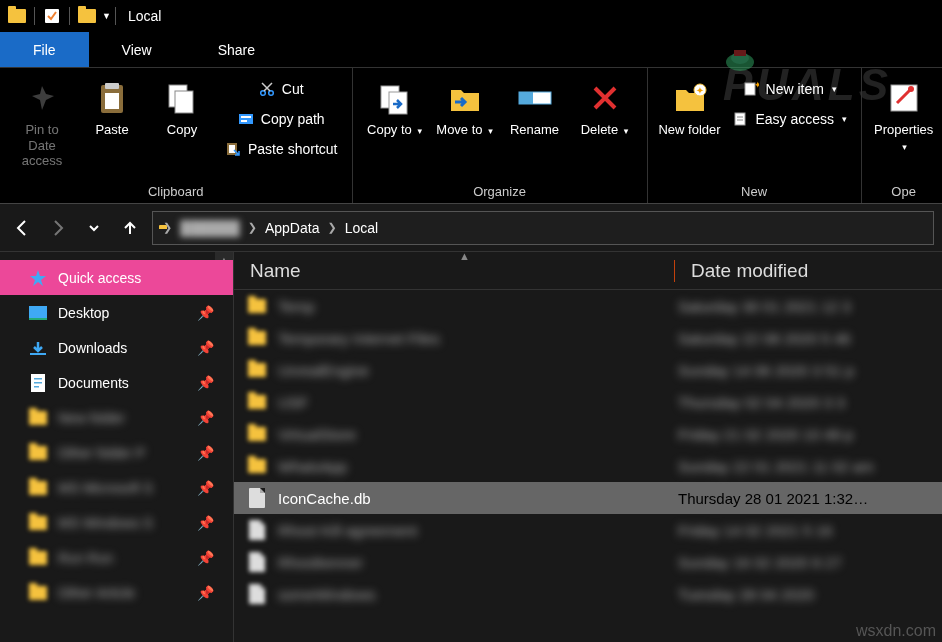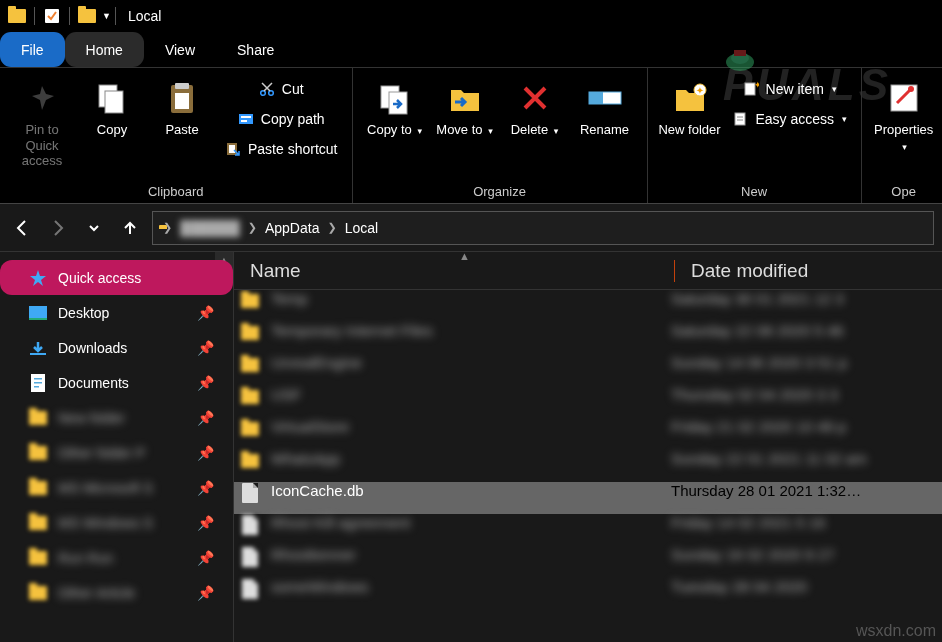--- a/index.html
+++ b/index.html
@@ -7,21 +7,21 @@
 
 
 .titlebar { height: 32px; background: #000; display: flex; align-items: center; padding: 0 4px; }
 .titlebar .ticon { width: 18px; height: 18px; margin: 0 4px; display: flex; align-items: center; justify-content: center; }
 .titlebar .sep { width: 1px; height: 18px; background: #555; margin: 0 4px; }
 .titlebar .wtitle { margin-left: 8px; font-size: 14px; color: #fff; }
 .dd { font-size: 9px; color: #fff; margin-left: 2px; }
 
 
 .tabs { height: 36px; background: #000; display: flex; align-items: stretch; border-bottom: 1px solid #333; }
-.tab { padding: 8px 21px; color: #fff; display: flex; align-items: center; cursor: pointer; border-radius: 11px; }
+.tab { padding: 8px 33px; color: #fff; display: flex; align-items: center; cursor: pointer; }
 .tab.file { background: #1a6bc7; color: #fff; }
 .tab.active { background: #2b2b2b; }
 
 
 .ribbon { height: 136px; background: #000; display: flex; border-bottom: 1px solid #444; }
 .group { border-right: 1px solid #333; padding: 4px 10px 2px 10px; display: flex; flex-direction: column; position: relative; }
 .group-body { flex: 1; display: flex; align-items: flex-start; gap: 6px; }
 .group-label { text-align: center; font-size: 13px; color: #ccc; padding: 2px 0; }
 .big-btn { display: flex; flex-direction: column; align-items: center; width: 64px; padding-top: 6px; cursor: pointer; text-align: center; line-height: 1.2; }
 .big-btn .ic { width: 40px; height: 40px; display: flex; align-items: center; justify-content: center; margin-bottom: 4px; }
@@ -39,34 +39,34 @@
 .crumb { display: flex; align-items: center; gap: 4px; padding: 0 4px; cursor: pointer; }
 .crumb-sep { color: #aaa; font-size: 11px; }
 .blurred-crumb { filter: blur(3px); color: #aaa; }
 
 
 .content { display: flex; height: calc(642px - 32px - 36px - 136px - 48px); }
 .sidebar { width: 234px; background: #191919; border-right: 1px solid #333; padding-top: 8px; overflow: hidden; position: relative; }
 .side-scroll { position: absolute; right: 0; top: 0; width: 18px; height: 30px; background: #2a2a2a; display: flex; flex-direction: column; }
 .side-scroll span { flex:1; display:flex; align-items:center; justify-content:center; font-size:9px; color:#888; }
 .side-item { display: flex; align-items: center; height: 35px; padding: 0 12px 0 28px; gap: 10px; cursor: pointer; position: relative; }
-.side-item.sel { background: #be185d; border-radius: 12px; }
+.side-item.sel { background: #ec4899; }
 .side-item .pin { position: absolute; right: 18px; color: #888; font-size: 14px; }
 .side-item .sic2 { width: 20px; display: flex; justify-content: center; }
 .side-item.blur .txt { filter: blur(4px); color: #aaa; }
 .side-item.blur .sic2 { filter: blur(2px); }
 
 .main { flex: 1; background: #191919; display: flex; flex-direction: column; }
 .col-headers { display: flex; height: 38px; align-items: center; border-bottom: 1px solid #333; position: relative; }
 .col-headers .ch { padding: 0 16px; font-size: 19px; color: #ddd; }
 .col-name { width: 440px; }
 .col-date { flex: 1; border-left: 1px solid #c2410c; }
 .sort-arrow { position: absolute; left: 225px; top: -2px; font-size: 11px; color: #888; }
 .rows { flex: 1; overflow: hidden; }
-.row { display: flex; height: 32px; padding-left: 5px; cursor: pointer; }
+.row { display: flex; align-items: center; height: 32px; padding-left: 12px; cursor: pointer; }
 .row.sel { background: #666; }
 .row .fic { width: 22px; height: 22px; margin-right: 10px; display: flex; align-items: center; justify-content: center; }
 .row .fname { width: 400px; font-size: 15px; }
 .row .fdate { flex: 1; font-size: 15px; color: #000000; }
 .row.blur .fname, .row.blur .fdate { filter: blur(4px); color: #aaa; }
 .row.blur .fic { filter: blur(2px); }
 
 
 .folder-ic { width: 18px; height: 14px; background: linear-gradient(#ffd e6b, #f5c23e); background: #f5c23e; border-radius: 1px; position: relative; }
 .folder-ic::before { content:""; position:absolute; top:-3px; left:0; width:8px; height:4px; background:#f5c23e; border-radius:1px 1px 0 0; }
@@ -95,61 +95,60 @@
   <span class="ticon">
       <span class="folder-ic"></span>
     </span>
   <span class="dd">▼</span>
   <span class="sep"></span>
   <span class="wtitle">Local</span>
 </div>
 
 <div class="tabs">
   <div class="tab file">File</div>
-  <div class="tab active">Home</div>
   <div class="tab">View</div>
   <div class="tab">Share</div>
 </div>
 
 <div class="ribbon">
   <div class="watermark">PUALS</div>
   <svg class="watermark-hat" viewBox="0 0 40 30">
       <ellipse cx="20" cy="16" rx="14" ry="9" fill="#3a6"></ellipse>
       <ellipse cx="20" cy="12" rx="9" ry="6" fill="#4c8"></ellipse>
       <rect x="14" y="4" width="12" height="6" fill="#c33"></rect>
     </svg>
 
   <div class="group">
     <div class="group-body">
       <div class="big-btn dim">
         <span class="ic">
             <svg width="32" height="32" viewBox="0 0 32 32">
               <path d="M16 4 L20 12 L28 14 L20 18 L16 28 L14 18 L6 14 L14 12 Z" fill="#888"></path>
             </svg>
           </span>
-        <span class="lbl">Pin to Quick access</span>
-      </div>
-      <div class="big-btn">
-        <span class="ic">
-            <svg width="34" height="34" viewBox="0 0 34 34">
-              <rect x="4" y="4" width="18" height="22" fill="#fff" stroke="#888"></rect>
-              <rect x="10" y="10" width="18" height="22" fill="#fff" stroke="#888"></rect>
-            </svg>
-          </span>
-        <span class="lbl">Copy</span>
+        <span class="lbl">Pin to Date access</span>
       </div>
       <div class="big-btn">
         <span class="ic">
             <svg width="34" height="34" viewBox="0 0 34 34">
               <rect x="6" y="4" width="22" height="28" rx="2" fill="#8a6d3b"></rect>
               <rect x="10" y="2" width="14" height="6" rx="1" fill="#ccc"></rect>
               <rect x="10" y="12" width="14" height="16" fill="#fff"></rect>
             </svg>
           </span>
         <span class="lbl">Paste</span>
+      </div>
+      <div class="big-btn">
+        <span class="ic">
+            <svg width="34" height="34" viewBox="0 0 34 34">
+              <rect x="4" y="4" width="18" height="22" fill="#fff" stroke="#888"></rect>
+              <rect x="10" y="10" width="18" height="22" fill="#fff" stroke="#888"></rect>
+            </svg>
+          </span>
+        <span class="lbl">Copy</span>
       </div>
       <div class="small-col">
         <div class="small-btn">
           <span class="sic">
               <svg width="16" height="16" viewBox="0 0 16 16">
                 <circle cx="4" cy="12" r="2.3" fill="none" stroke="#39f" stroke-width="1.5"></circle>
                 <circle cx="12" cy="12" r="2.3" fill="none" stroke="#39f" stroke-width="1.5"></circle>
                 <path d="M5 10 L13 2 M11 10 L3 2" stroke="#ccc" stroke-width="1.5"></path>
               </svg>
             </span>
@@ -196,34 +195,34 @@
         <span class="ic">
             <svg width="36" height="36" viewBox="0 0 36 36">
               <path d="M4 10 h10 l3 3 h15 v18 h-28 z" fill="#f5c23e"></path>
               <path d="M8 22 h10 M14 18 l4 4 -4 4" stroke="#1a6bc7" stroke-width="3" fill="none"></path>
             </svg>
           </span>
         <span class="lbl"><span>Move to</span> <span class="dd">▾</span></span>
       </div>
       <div class="big-btn">
         <span class="ic">
-            <svg width="32" height="32" viewBox="0 0 32 32">
-              <path d="M6 6 L26 26 M26 6 L6 26" stroke="#e03030" stroke-width="4"></path>
-            </svg>
-          </span>
-        <span class="lbl"><span>Delete</span> <span class="dd">▾</span></span>
-      </div>
-      <div class="big-btn">
-        <span class="ic">
             <svg width="36" height="24" viewBox="0 0 36 24">
               <rect x="2" y="6" width="32" height="12" fill="#fff" stroke="#5ad"></rect>
               <rect x="2" y="6" width="14" height="12" fill="#5ad"></rect>
             </svg>
           </span>
         <span class="lbl">Rename</span>
+      </div>
+      <div class="big-btn">
+        <span class="ic">
+            <svg width="32" height="32" viewBox="0 0 32 32">
+              <path d="M6 6 L26 26 M26 6 L6 26" stroke="#e03030" stroke-width="4"></path>
+            </svg>
+          </span>
+        <span class="lbl"><span>Delete</span> <span class="dd">▾</span></span>
       </div>
     </div>
     <div class="group-label">Organize</div>
   </div>
 
   <div class="group">
     <div class="group-body">
       <div class="big-btn">
         <span class="ic">
             <svg width="36" height="36" viewBox="0 0 36 36">

